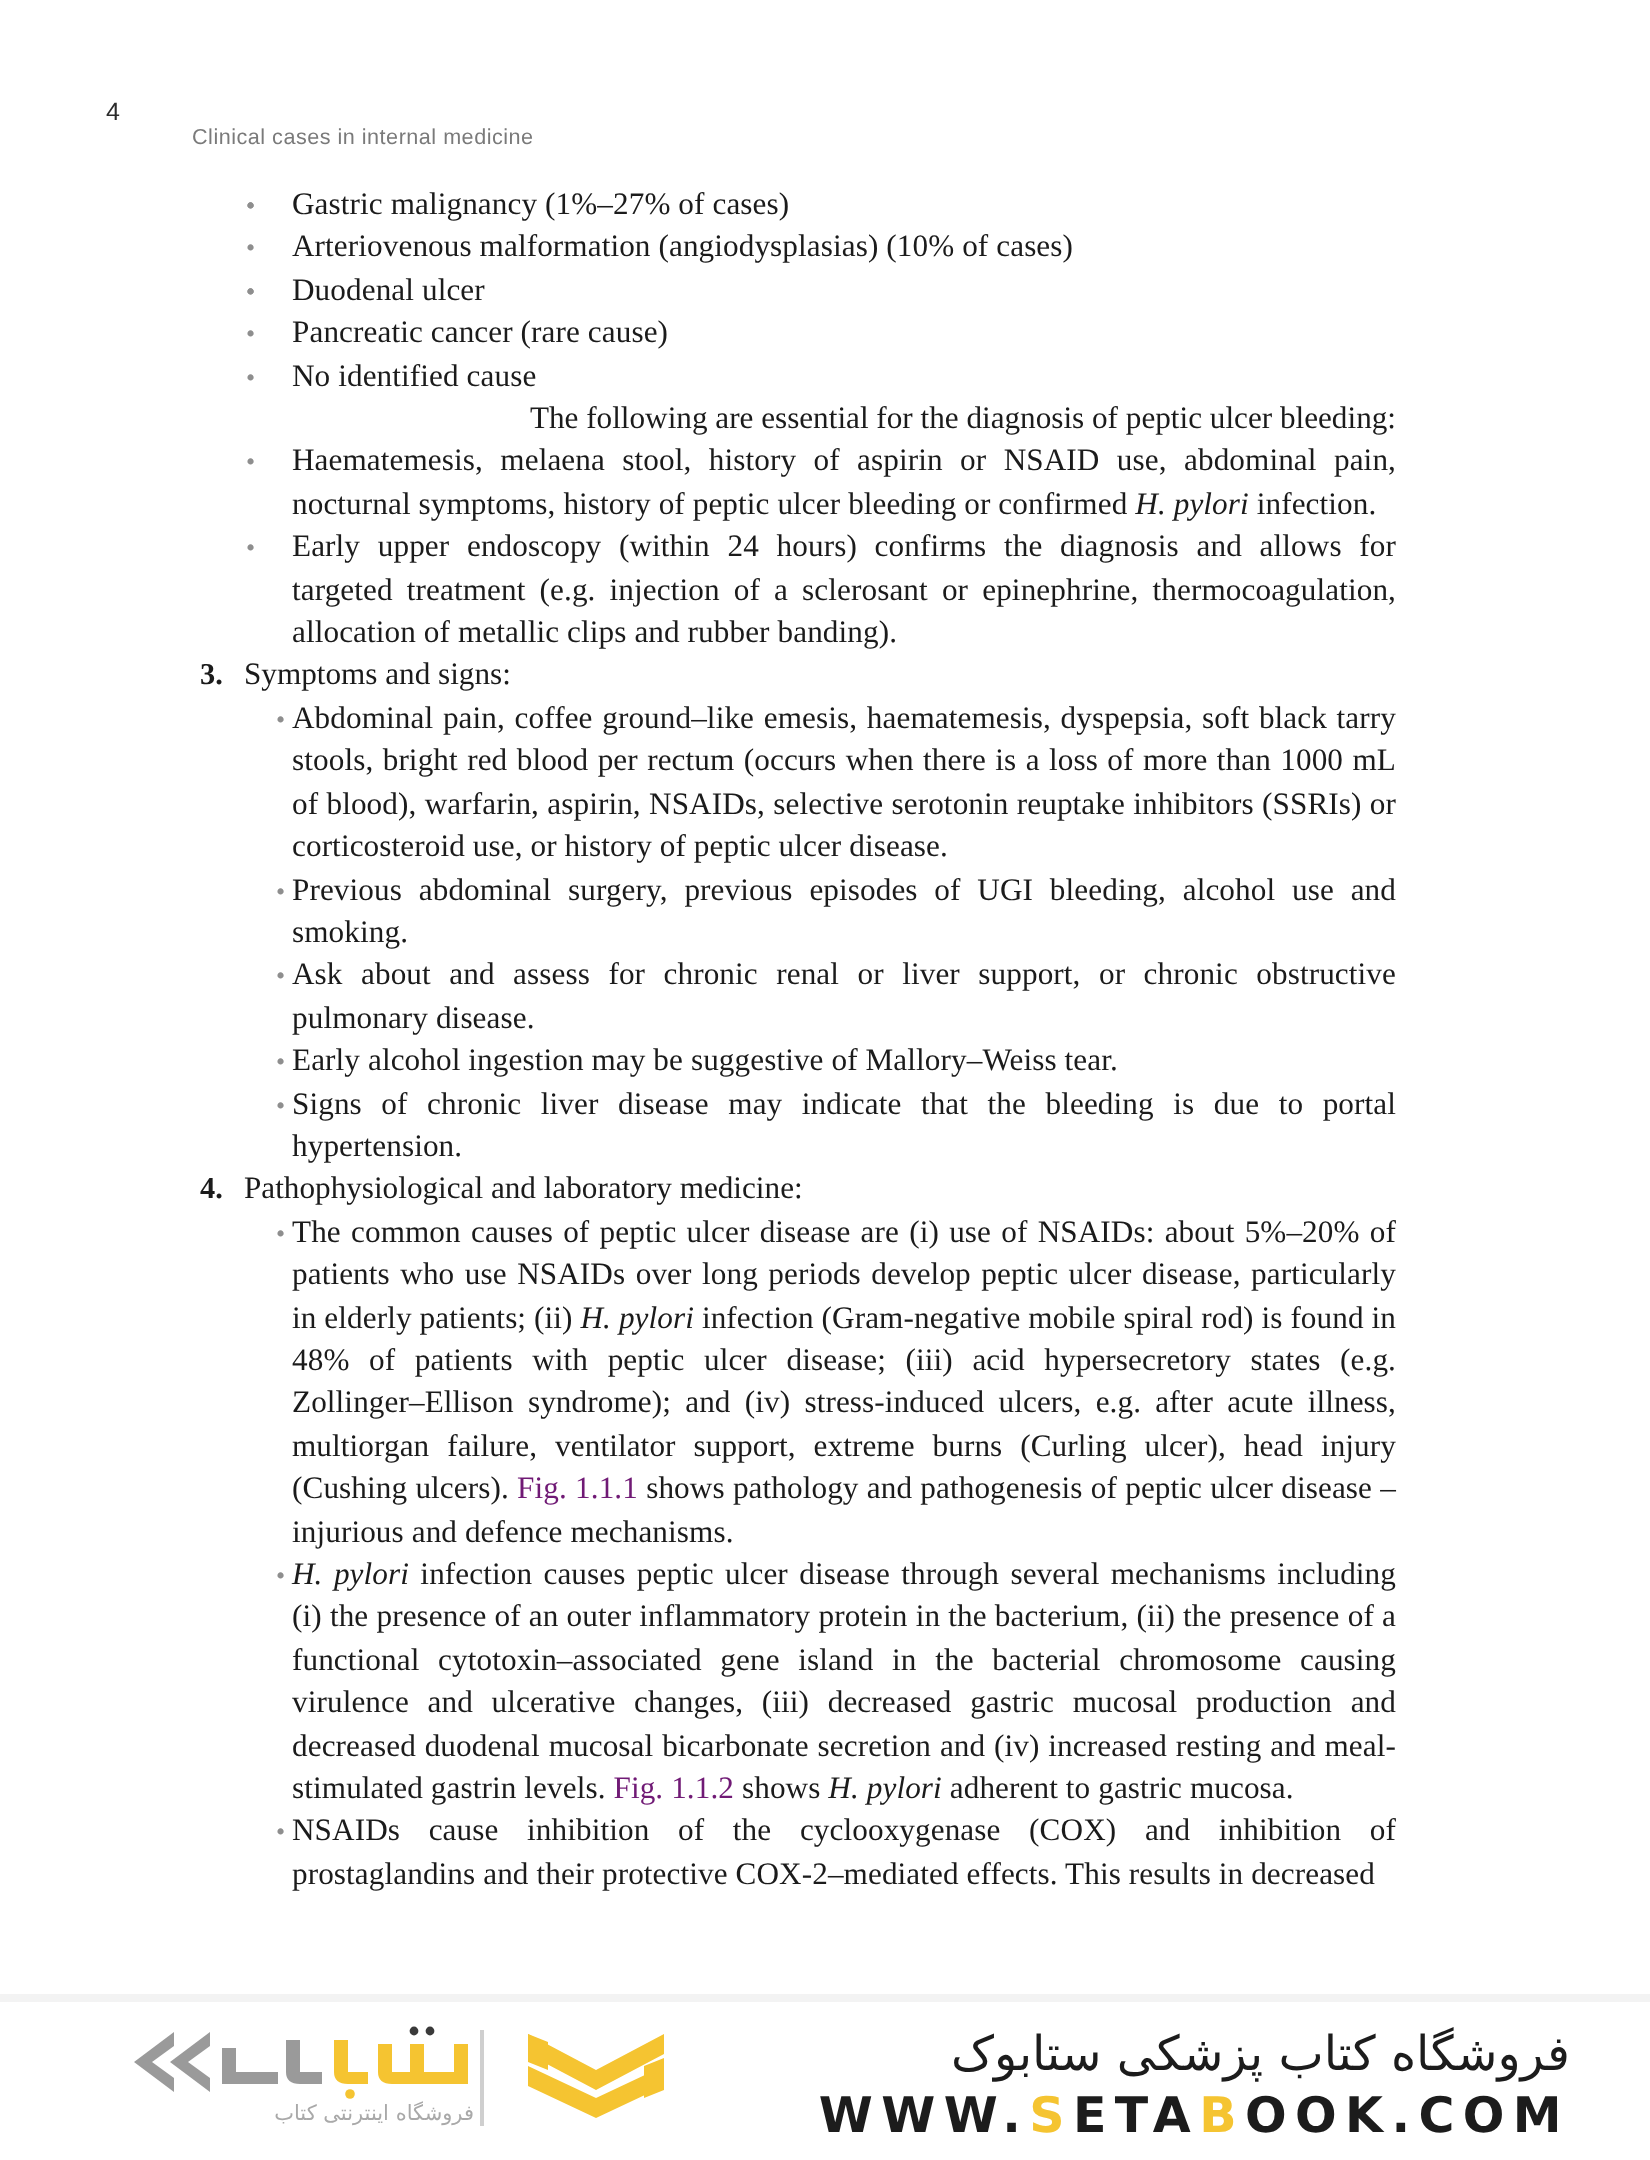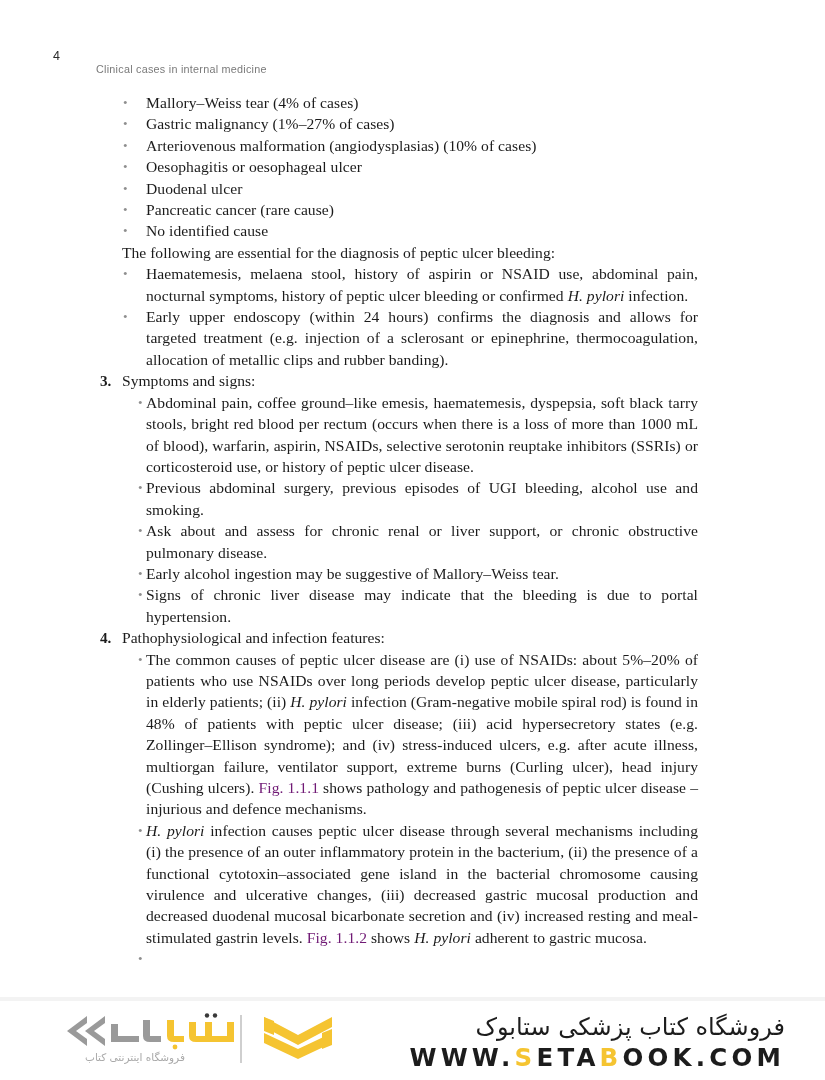--- a/index.html
+++ b/index.html
@@ -82,21 +82,21 @@
   }
   .bul.tight { text-align: left; }
 
   
   .lead {
     position: relative;
     padding-left: 25px;           
     font-size: 15.6px;
     line-height: 21.4px;
     margin: 0;
-    text-align: left;
+    text-align: right;
   }
 
   
   .num {
     position: relative;
     padding-left: 25px;
     font-size: 15.6px;
     line-height: 21.4px;
     margin: 0;
     text-align: left;
@@ -141,21 +141,21 @@
   }
   .brandmark .wordmark {
     position: absolute;
     left: 0; top: 2px;
     width: 180px; height: 38px;
   }
   .brandmark .sublabel {
     position: absolute;
     left: 28px; top: 41px;
     width: 152px;
-    text-align: left;
+    text-align: right;
     direction: rtl;
     font-family: "DejaVu Sans", sans-serif;
     font-size: 10.5px;
     color: #a9a9a9;
     letter-spacing: 0.2px;
   }
 
   .divider-v {
     position: absolute;
     left: 240px; top: 14px;
@@ -195,40 +195,40 @@
 <body>
 
 <div id="page">
 
   <div class="runhead">
     <span class="folio">4</span>
     <span class="title">Clinical cases in internal medicine</span>
   </div>
 
   <div id="col">
-      <div class="bul tight"><span class="mark">•</span><span>Mallory–Weiss tear (4% of cases)</span></div>
+      <div class="bul tight"><span class="mark">•</span></div>
       <div class="bul tight"><span class="mark">•</span><span>Gastric malignancy (1%–27% of cases)</span></div>
       <div class="bul tight"><span class="mark">•</span><span>Arteriovenous malformation (angiodysplasias) (10% of cases)</span></div>
-      <div class="bul tight"><span class="mark">•</span><span>Oesophagitis or oesophageal ulcer</span></div>
+      <div class="bul tight"><span class="mark">•</span></div>
       <div class="bul tight"><span class="mark">•</span><span>Duodenal ulcer</span></div>
       <div class="bul tight"><span class="mark">•</span><span>Pancreatic cancer (rare cause)</span></div>
       <div class="bul tight"><span class="mark">•</span><span>No identified cause</span></div>
       <div class="lead">The following are essential for the diagnosis of peptic ulcer bleeding:</div>
       <div class="bul"><span class="mark">•</span><span>Haematemesis, melaena stool, history of aspirin or NSAID use, abdominal pain, nocturnal symptoms, history of peptic ulcer bleeding or confirmed </span><span class="it">H. pylori</span><span> infection.</span></div>
       <div class="bul"><span class="mark">•</span><span>Early upper endoscopy (within 24 hours) confirms the diagnosis and allows for targeted treatment (e.g. injection of a sclerosant or epinephrine, thermocoagulation, allocation of metallic clips and rubber banding).</span></div>
       <div class="num"><span class="n">3.</span><span>Symptoms and signs:</span></div>
       <div class="bul sub"><span class="mark">•</span><span>Abdominal pain, coffee ground–like emesis, haematemesis, dyspepsia, soft black tarry stools, bright red blood per rectum (occurs when there is a loss of more than 1000 mL of blood), warfarin, aspirin, NSAIDs, selective serotonin reuptake inhibitors (SSRIs) or corticosteroid use, or history of peptic ulcer disease.</span></div>
       <div class="bul sub"><span class="mark">•</span><span>Previous abdominal surgery, previous episodes of UGI bleeding, alcohol use and smoking.</span></div>
       <div class="bul sub"><span class="mark">•</span><span>Ask about and assess for chronic renal or liver support, or chronic obstructive pulmonary disease.</span></div>
       <div class="bul sub"><span class="mark">•</span><span>Early alcohol ingestion may be suggestive of Mallory–Weiss tear.</span></div>
       <div class="bul sub"><span class="mark">•</span><span>Signs of chronic liver disease may indicate that the bleeding is due to portal hypertension.</span></div>
-      <div class="num"><span class="n">4.</span><span>Pathophysiological and infection features:</span></div>
+      <div class="num"><span class="n">4.</span><span>Pathophysiological and laboratory medicine:</span></div>
       <div class="bul sub"><span class="mark">•</span><span>The common causes of peptic ulcer disease are (i) use of NSAIDs: about 5%–20% of patients who use NSAIDs over long periods develop peptic ulcer disease, particularly in elderly patients; (ii) </span><span class="it">H. pylori</span><span> infection (Gram-negative mobile spiral rod) is found in 48% of patients with peptic ulcer disease; (iii) acid hypersecretory states (e.g. Zollinger–Ellison syndrome); and (iv) stress-induced ulcers, e.g. after acute illness, multiorgan failure, ventilator support, extreme burns (Curling ulcer), head injury (Cushing ulcers). </span><span class="ref">Fig. 1.1.1</span><span> shows pathology and pathogenesis of peptic ulcer disease – injurious and defence mechanisms.</span></div>
       <div class="bul sub"><span class="mark">•</span><span class="it">H. pylori</span><span> infection causes peptic ulcer disease through several mechanisms including (i) the presence of an outer inflammatory protein in the bacterium, (ii) the presence of a functional cytotoxin–associated gene island in the bacterial chromosome causing virulence and ulcerative changes, (iii) decreased gastric mucosal production and decreased duodenal mucosal bicarbonate secretion and (iv) increased resting and meal-stimulated gastrin levels. </span><span class="ref">Fig. 1.1.2</span><span> shows </span><span class="it">H. pylori</span><span> adherent to gastric mucosa.</span></div>
-      <div class="bul sub"><span class="mark">•</span></div>
+      <div class="bul sub"><span class="mark">•</span><span>NSAIDs cause inhibition of the cyclooxygenase (COX) and inhibition of prostaglandins and their protective COX-2–mediated effects. This results in decreased</span></div>
     </div>
 
 </div>
 
 <div id="footer">
 
   <div class="brandmark">
     <svg class="wordmark" viewBox="0 0 180 38">
 
       <path d="M30 4 L10 19 L30 34 L30 27 L19 19 L30 11 Z" fill="#9a9a9a"></path>

